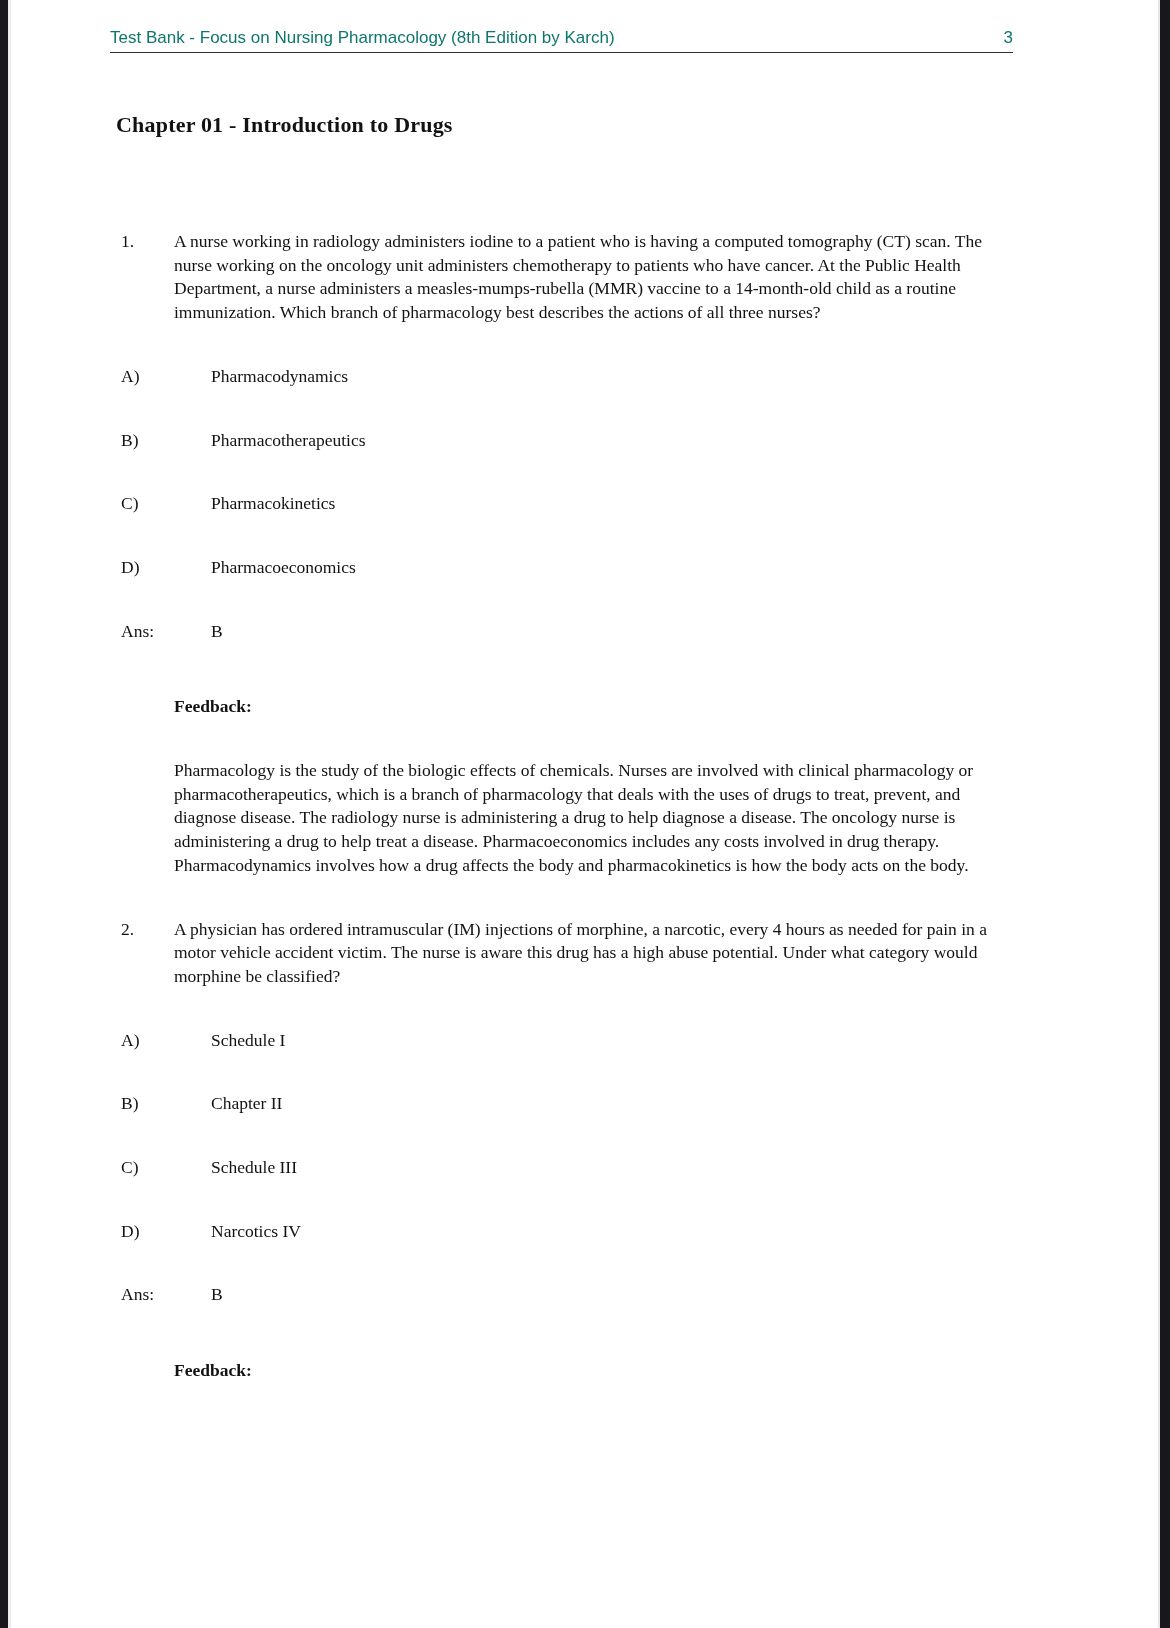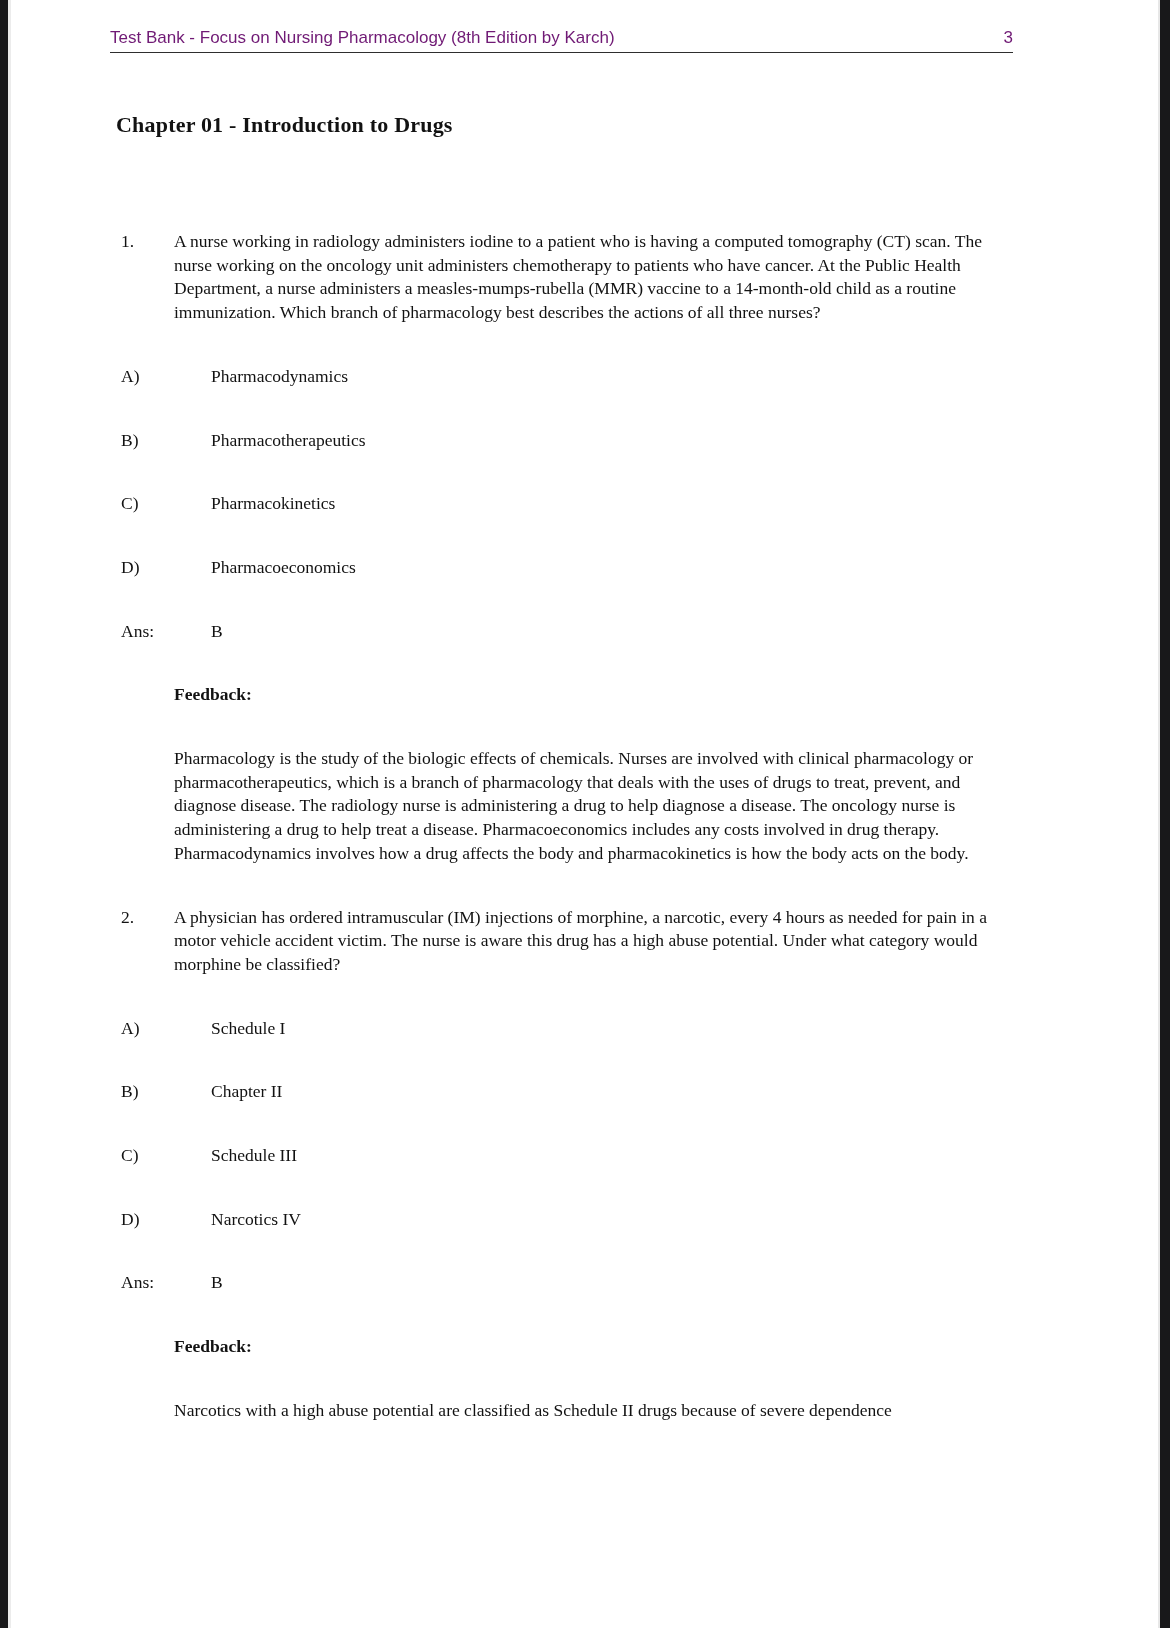--- a/index.html
+++ b/index.html
@@ -29,21 +29,21 @@
   
   .doc-header {
     display: flex;
     justify-content: space-between;
     align-items: flex-end;
     border-bottom: 1.5px solid #2e2e2e;
     padding-bottom: 4px;
     font-family: "Liberation Sans", sans-serif;
     font-size: 17px;
     line-height: 21px;
-    color: #701a75;
+    color: #0f766e;
   }
   
   .chapter-title {
     margin-top: 55px;
     margin-left: 6px;
     font-size: 22px;
     line-height: 34px;
     font-weight: bold;
     letter-spacing: 0.2px;
   }
@@ -64,21 +64,21 @@
   .opt-row, .ans-row {
     display: flex;
     margin-top: 40px;
   }
   .opt-letter, .ans-label {
     width: 90px;
     flex-shrink: 0;
   }
   .fb-label {
     margin-left: 53px;
-    margin-top: 40px;
+    margin-top: 52px;
     font-weight: bold;
   }
   .fb-text {
     margin-left: 53px;
     margin-top: 40px;
     max-width: 832px;
   }
 </style>
 </head>
 <body>
@@ -148,17 +148,16 @@
         <span class="opt-letter">D)</span>
         <span class="opt-text">Narcotics IV</span>
       </div>
 
       <div class="ans-row">
         <span class="ans-label">Ans:</span>
         <span class="ans-value">B</span>
       </div>
 
       <div class="fb-label">Feedback:</div>
-      <div class="fb-text">Narcotics with a high abuse potential are classified as Schedule II drugs because of severe dependence</div>
     </section>
 
   </div>
 </div>
 
 </body></html>

